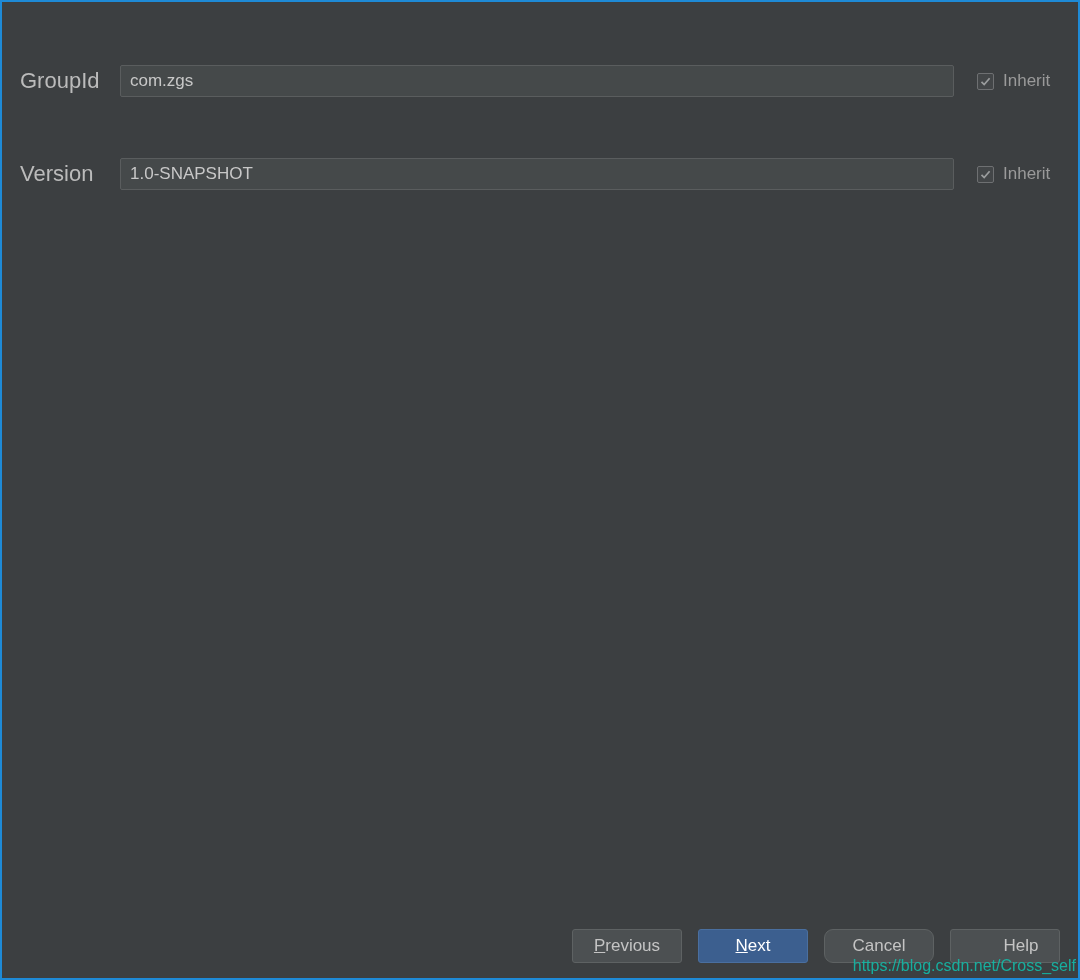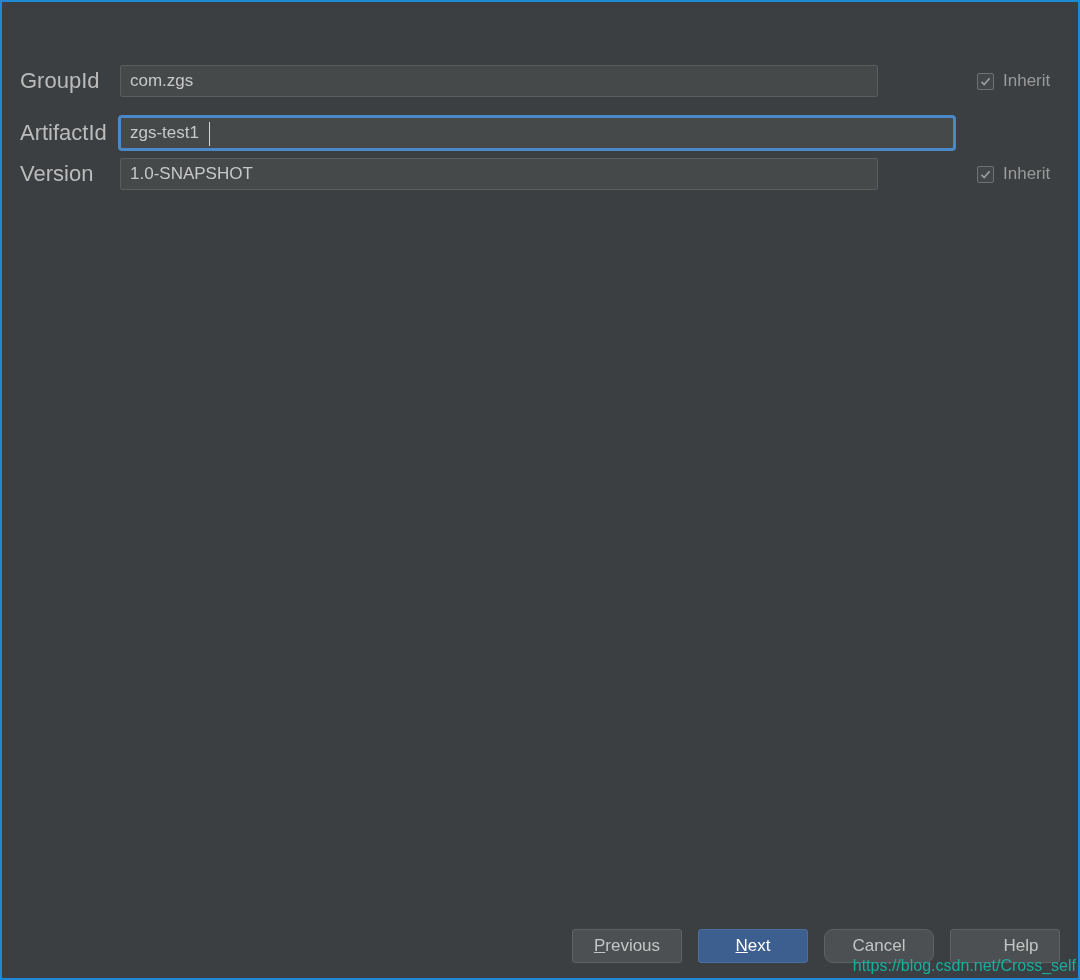--- a/index.html
+++ b/index.html
@@ -92,21 +92,21 @@
     width: 95px;
     font-size: 22px;
     color: #bbbbbb;
     line-height: 32px;
     white-space: nowrap;
   }
 
   .text-field {
     position: absolute;
     left: 118px;
-    width: 758px;
+    width: 834px;
     height: 32px;
     box-sizing: border-box;
     background: #45494a;
     border: 1px solid #5a5d5e;
     border-radius: 2px;
     color: #c8c8c8;
     font-size: 17px;
     font-family: "Liberation Sans", sans-serif;
     padding: 0 0 0 9px;
     outline: none;
@@ -223,27 +223,20 @@
       <div class="inherit-group">
         <span class="checkbox">
           <svg width="13" height="13" viewBox="0 0 13 13">
             <polyline points="2.5,6.8 5.2,9.6 10.6,3.2" fill="none" stroke="#9b9d9e" stroke-width="1.7"></polyline>
           </svg>
         </span>
         <span class="inherit-label">Inherit</span>
       </div>
     </div>
 
-    <div class="form-row row-2">
-      <div class="field-label">ArtifactId</div>
-      <div class="field-wrap">
-        <input class="text-field focused" type="text" value="zgs-test1" style="">
-        <div class="caret"></div>
-      </div>
-    </div>
 
     <div class="form-row row-3">
       <div class="field-label">Version</div>
       <div class="field-wrap">
         <input class="text-field" type="text" value="1.0-SNAPSHOT" style="">
       </div>
       <div class="inherit-group">
         <span class="checkbox">
           <svg width="13" height="13" viewBox="0 0 13 13">
             <polyline points="2.5,6.8 5.2,9.6 10.6,3.2" fill="none" stroke="#9b9d9e" stroke-width="1.7"></polyline>

